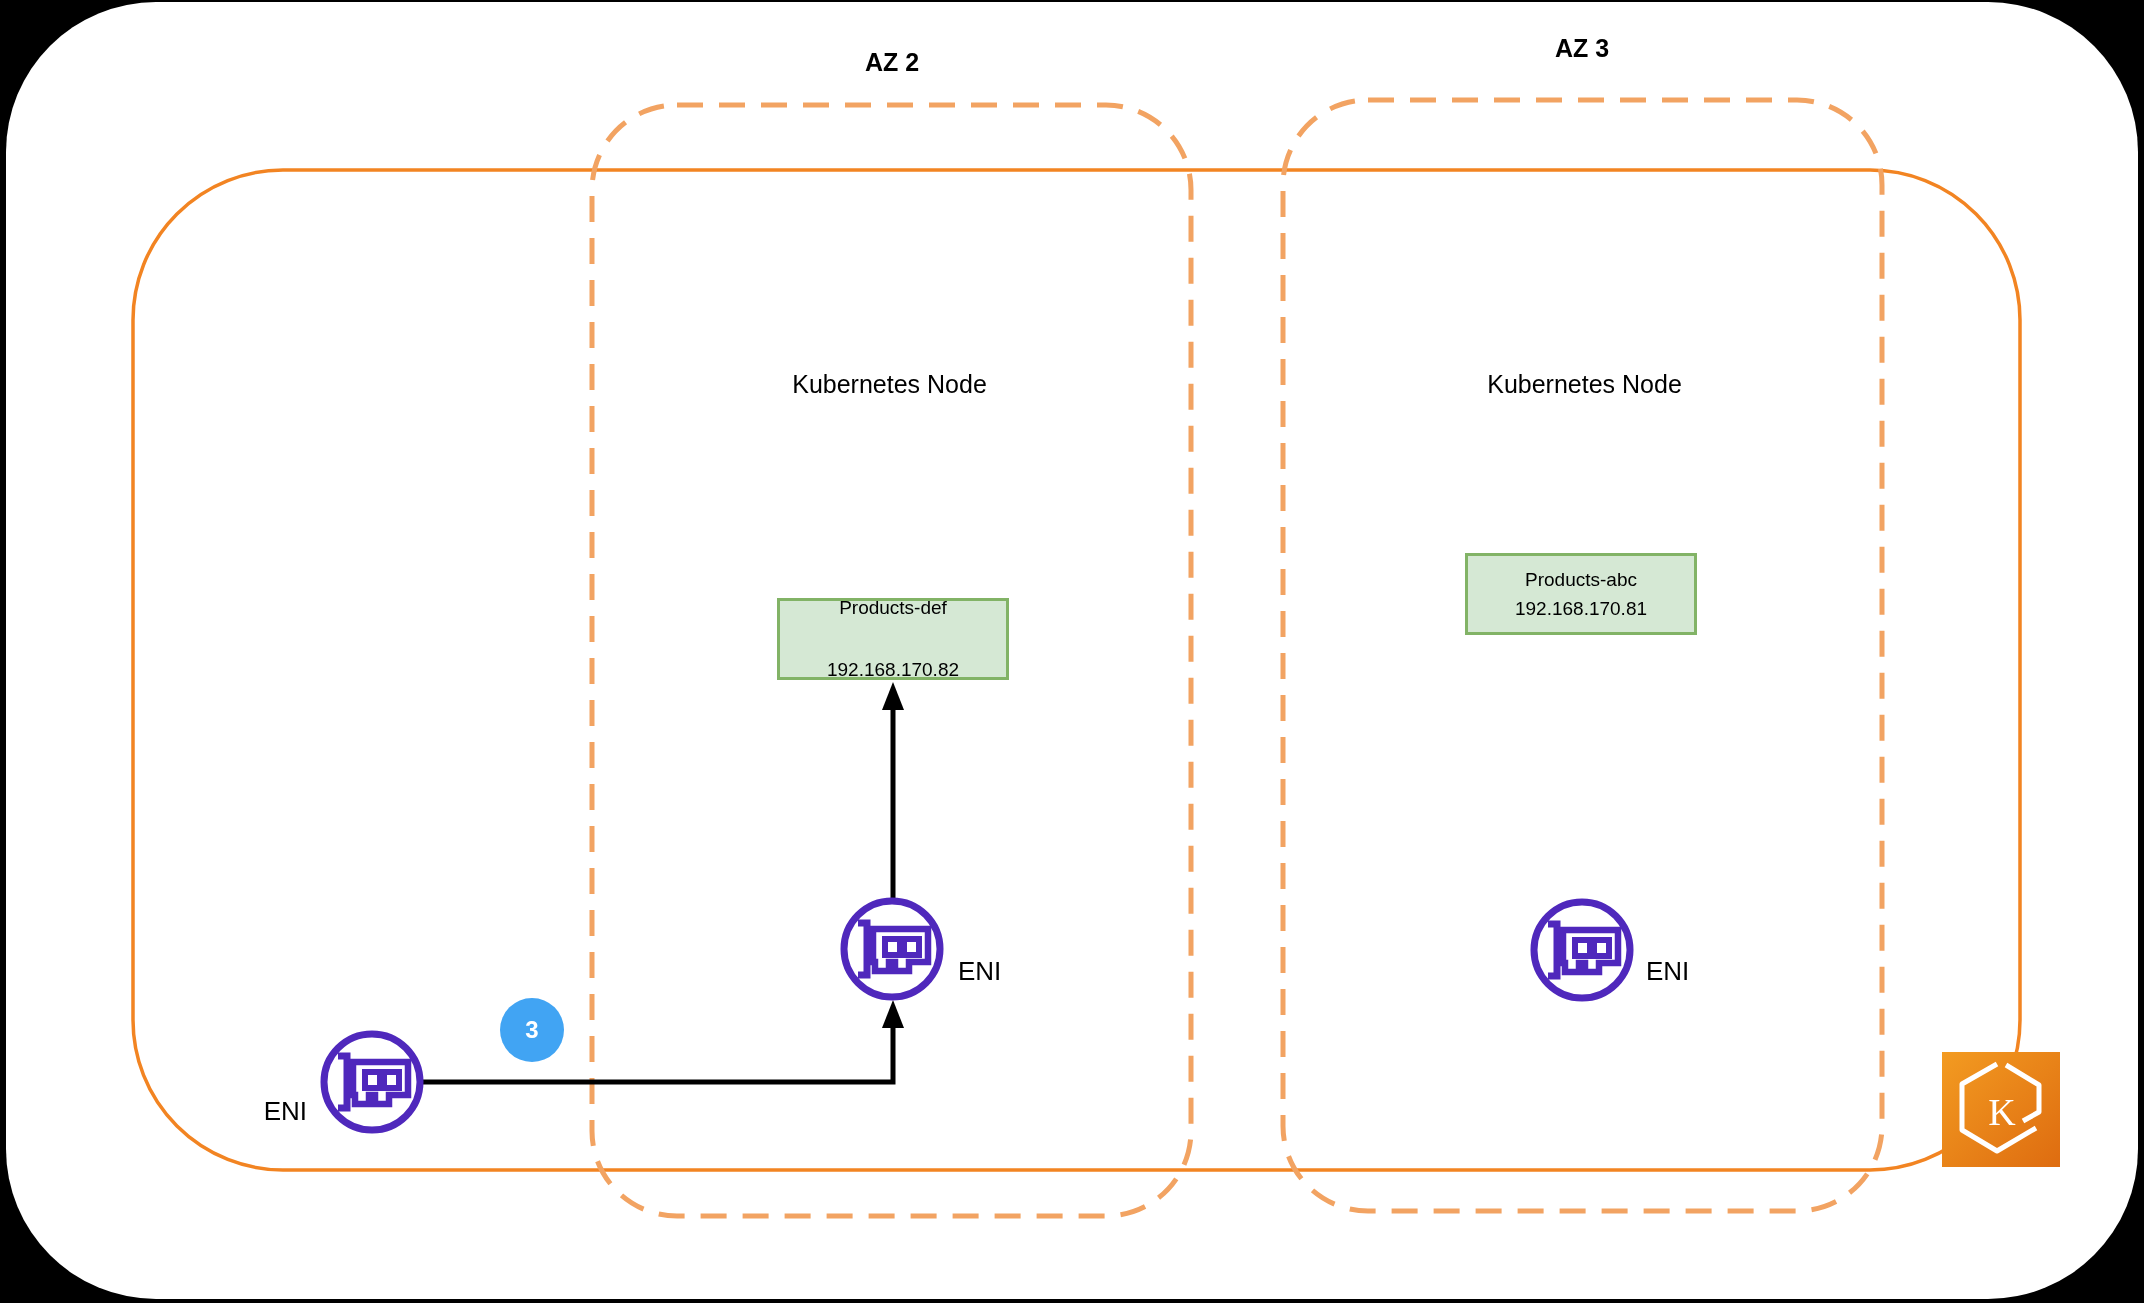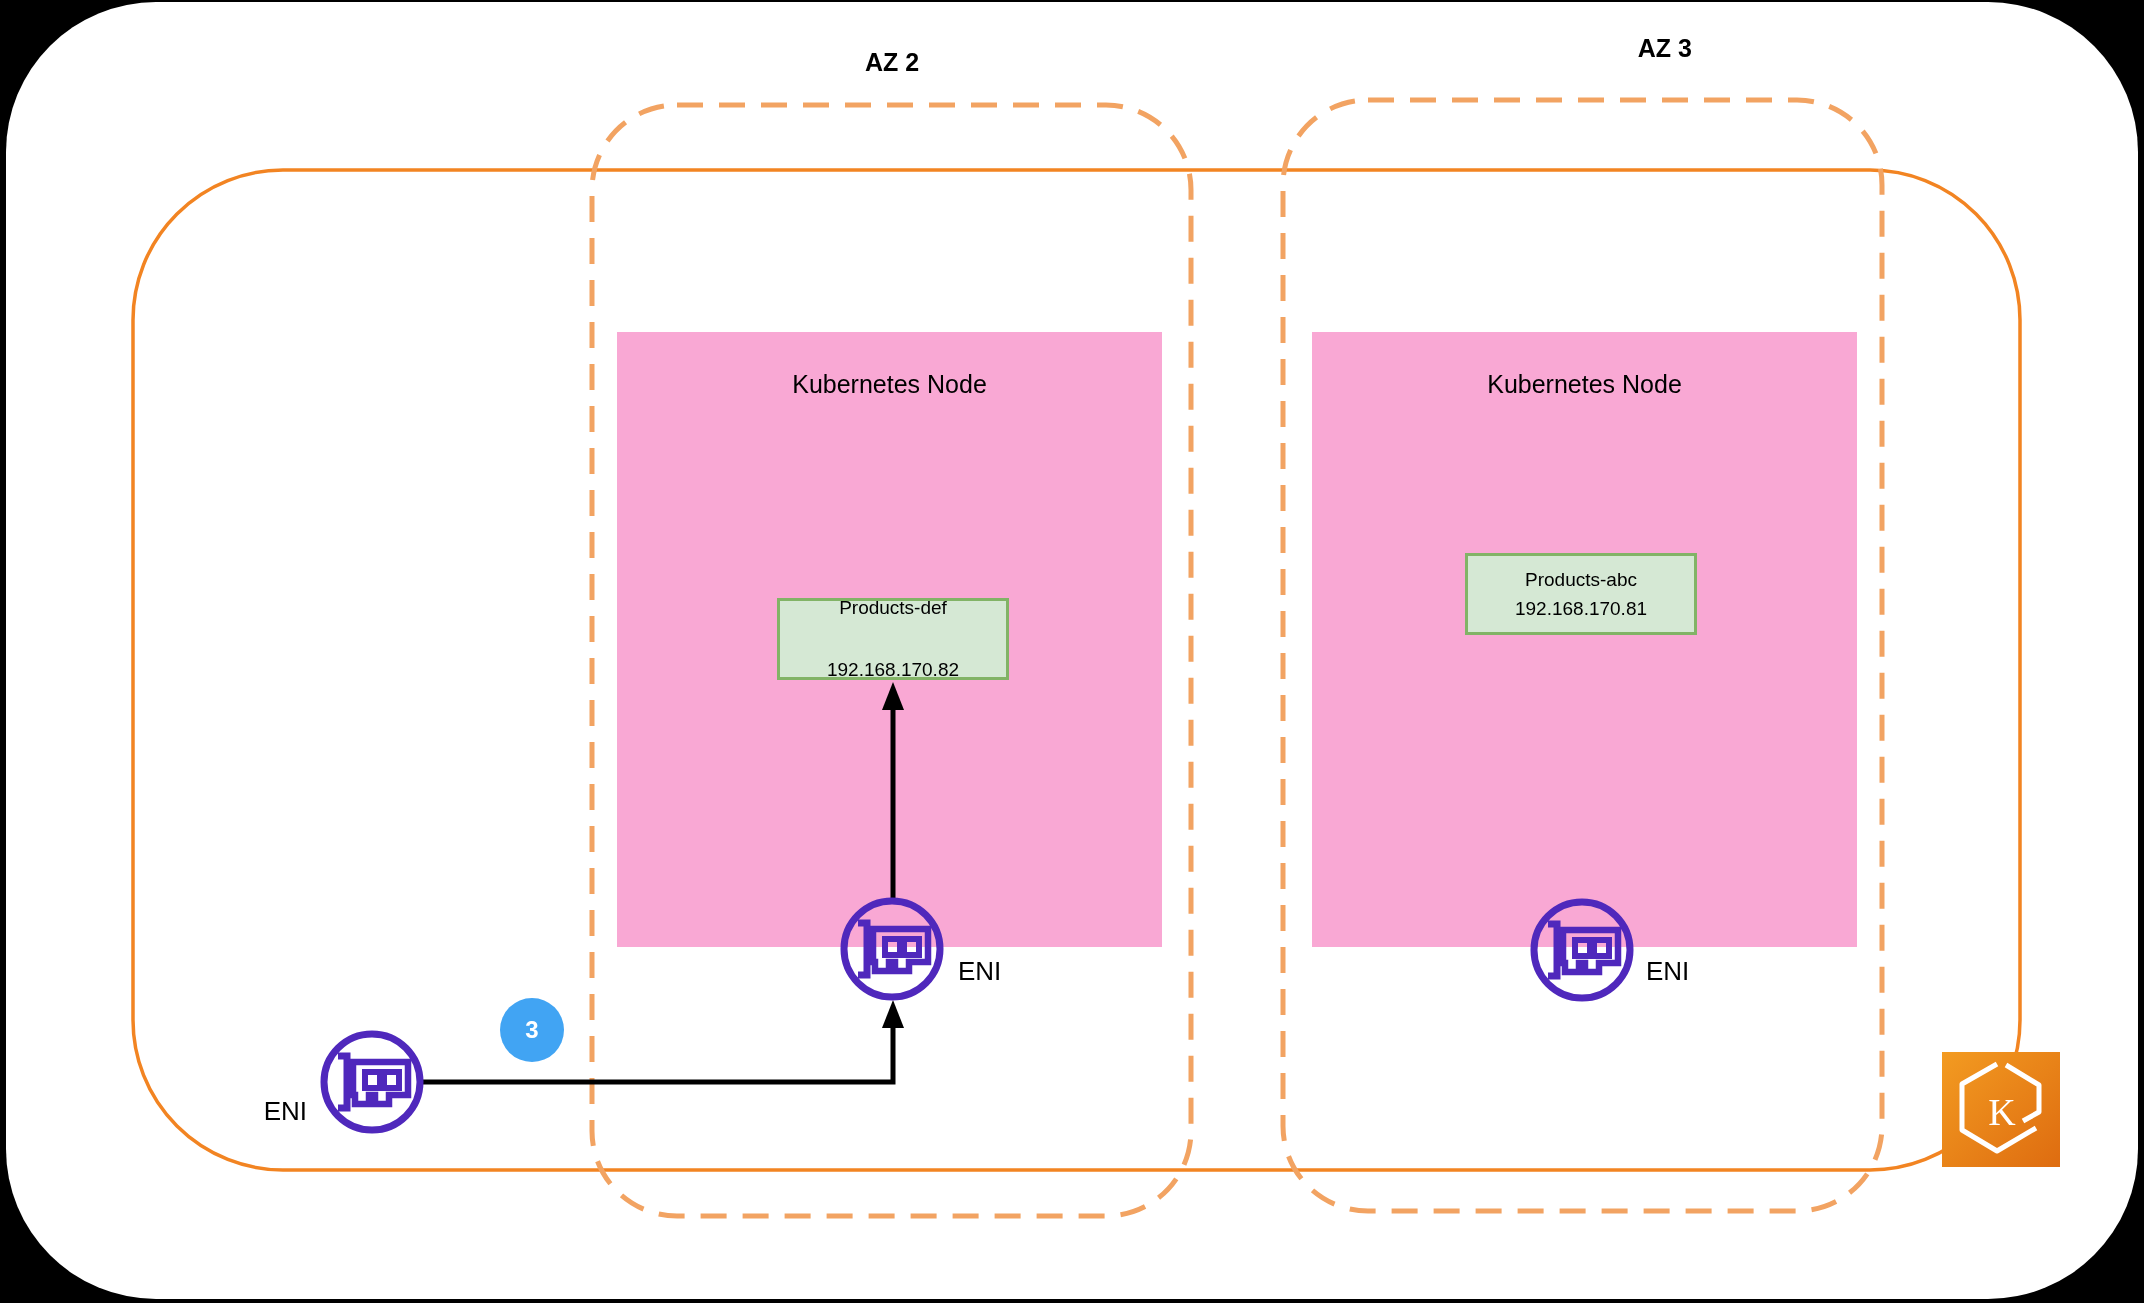--- a/index.html
+++ b/index.html
@@ -7,21 +7,21 @@
   .stage{
     position:relative;width:2144px;height:1303px;background:#000;overflow:hidden;
     font-family:"Liberation Sans",sans-serif;color:#000;
   }
   .sheet{
     position:absolute;left:6px;top:2px;width:2132px;height:1297px;
     background:#fff;border-radius:150px;
   }
   .overlay{position:absolute;left:0;top:0;width:2144px;height:1303px;pointer-events:none;}
   .node-box{
-    position:absolute;width:545px;height:615px;background:#f9a8d4;
+    position:absolute;width:545px;height:615px;background:#ffffff;
     text-align:center;padding-top:38px;font-size:25px;
   }
   .node-box .title{font-size:25px;}
   .pod{
     position:absolute;width:232px;height:82px;background:#d5e8d4;border:3px solid #82b366;
     display:flex;flex-direction:column;justify-content:center;align-items:center;gap:7px;
     font-size:19px;text-align:center;
   }
   .az-label{position:absolute;width:220px;text-align:center;font-size:25px;font-weight:bold;}
   .eni-label{position:absolute;font-size:26px;}
@@ -65,21 +65,21 @@
   </div>
 
   <svg class="overlay" width="2144" height="1303" viewBox="0 0 2144 1303">
     <path d="M423,1082 L893,1082 L893,1024" fill="none" stroke="#000" stroke-width="5"></path>
     <polygon points="893,1000 882,1028 904,1028" fill="#000"></polygon>
     <path d="M893,899 L893,706" fill="none" stroke="#000" stroke-width="5"></path>
     <polygon points="893,682 882,710 904,710" fill="#000"></polygon>
   </svg>
 
   <div class="az-label" style="left:782px;top:48px;">AZ 2</div>
-  <div class="az-label" style="left:1472px;top:34px;text-align:right;">AZ 3</div>
+  <div class="az-label" style="left:1472px;top:34px;">AZ 3</div>
 
   <svg class="eni-svg" style="left:316px;top:1026px;" viewBox="0 0 112 112">
     <circle cx="56" cy="56" r="48" fill="none" stroke="#4f28bc" stroke-width="7"></circle>
     <path d="M22,30 H31 V82 H22" fill="none" stroke="#4f28bc" stroke-width="7"></path>
     <path d="M37,36 L92,36 L92,69 L73,69 L73,78 L59,78 L59,69 L53,69 L53,78 L39,78 L39,69 L37,69 Z" fill="none" stroke="#4f28bc" stroke-width="6.5"></path>
     <rect x="49" y="46" width="15" height="16" fill="none" stroke="#4f28bc" stroke-width="6"></rect>
     <rect x="68" y="46" width="15" height="16" fill="none" stroke="#4f28bc" stroke-width="6"></rect>
   </svg>
   <svg class="eni-svg" style="left:836px;top:893px;" viewBox="0 0 112 112">
     <circle cx="56" cy="56" r="48" fill="none" stroke="#4f28bc" stroke-width="7"></circle>

